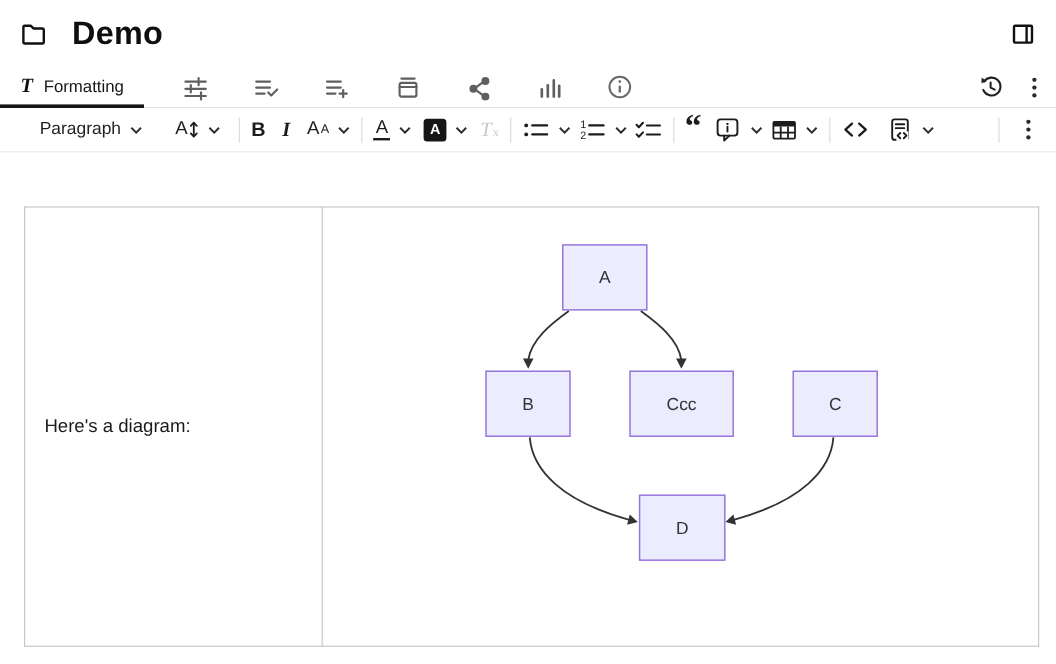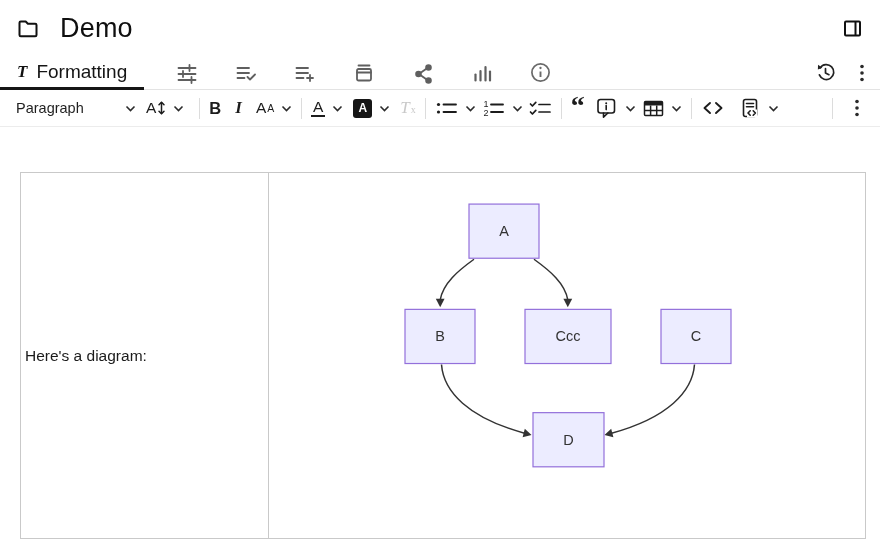--- a/index.html
+++ b/index.html
@@ -1,58 +1,58 @@
 <!DOCTYPE html>
 <html><head>
 <meta charset="utf-8">
 <style>
   * { box-sizing: border-box; margin: 0; padding: 0; }
   html,body { width: 880px; height: 553px; background:#fff; overflow:hidden;
               font-family:"Liberation Sans", sans-serif; color:#1c1c1c; position:relative; }
 
   
   .topbar { height:56px; display:flex; align-items:center; padding:0 14px 0 16px; }
-  .topbar .title { font-size:27px; font-weight:400; color:#0f0f0f; margin-left:20px; letter-spacing:.2px;text-align:center; }
+  .topbar .title { font-size:27px; font-weight:700; color:#0f0f0f; margin-left:20px; letter-spacing:.2px;text-align:center; }
   .topbar .spacer { flex:1; }
   .iconbtn { background:none; border:none; display:flex; align-items:center; justify-content:center; cursor:pointer; padding:4px; }
 
   
   .ribbon { height:34px; display:flex; align-items:stretch; border-bottom:1px solid #e3e3e3; }
   .tab-active { display:flex; align-items:center; gap:9px; padding:0 17px; border-bottom:3px solid #161616; margin-bottom:-1px; cursor:pointer; }
   .tab-active .tglyph { font-family:"Liberation Serif", serif; font-style:italic; font-weight:700; font-size:17px; color:#111; }
-  .tab-active .tlabel { font-size:19px; color:#151515; }
+  .tab-active .tlabel { font-size:14px; color:#151515; }
   .icon-tabs { display:flex; margin-left:13px; }
   .icon-tab { width:59px; display:flex; align-items:center; justify-content:center; background:none; border:none; cursor:pointer; }
   .ribbon-right { margin-left:auto; display:flex; align-items:center; padding-right:4px; gap:8px; }
 
   
   .fmt { height:37px; display:flex; align-items:center; padding:0 8px 0 16px; border-bottom:1px solid #ececec; }
   .titem { display:flex; align-items:center; background:none; border:none; cursor:pointer; color:#1c1c1c; }
   .tdiv { width:1px; height:21px; background:#dcdcdc; margin:0 9px; flex:none; }
   .chev { margin-left:7px; flex:none; }
-  .para { width:120px; justify-content:space-between; margin-right:10px; font-size:14.5px; color:#1f1f1f; }
+  .para { width:120px; justify-content:center; margin-right:10px; font-size:14.5px; color:#1f1f1f; }
   .g { font-size:15.5px; font-weight:500; }
   .gb { font-size:16.5px; font-weight:700; }
   .gi { font-family:"Liberation Serif", serif; font-style:italic; font-weight:600; font-size:17px; }
   .case-sub { font-size:10.5px; font-weight:500; margin-left:1px; }
   .fcolor { display:inline-flex; flex-direction:column; align-items:center; }
   .fcolor .bar { width:14px; height:2.5px; background:#1c1c1c; margin-top:1px; }
   .bgcolor { width:19px; height:19px; background:#161616; border-radius:3px; color:#fff;
              display:flex; align-items:center; justify-content:center; font-size:12px; font-weight:600; }
   .tx { color:#c9c9c9; font-family:"Liberation Serif", serif; font-style:italic; font-size:17px; font-weight:400; }
   .tx .sub { font-size:10px; font-style:normal; margin-left:1px; }
   .quote-glyph { font-family:"Liberation Serif", serif; font-weight:700; font-size:28px; line-height:0; position:relative; top:7px; display:inline-block; height:18px; }
   .mlauto { margin-left:auto; }
   .mr14 { margin-right:14px; } .mr10 { margin-right:10px; } .mr6 { margin-right:6px; }
 
   
   .doc-table { position:absolute; left:20px; top:172px; width:846px; height:367px;
                border-collapse:collapse; table-layout:fixed; }
   .doc-table td { border:1px solid #c9c9c9; vertical-align:middle; }
-  .cell-left { width:248px; padding:6px 6px 6px 4px; font-size:15.5px; color:#1b1b1b; }
+  .cell-left { width:248px; padding:6px 6px 6px 16px; font-size:15.5px; color:#1b1b1b; }
   .cell-right { position:relative; }
   .diagram-svg { position:absolute; inset:0; width:100%; height:100%; display:block; }
   .node-label { font-family:"Liberation Sans", sans-serif; font-size:14.5px; }
   .edge-path { fill:none; stroke-width:1.5px; }
 </style>
 </head>
 <body>
 
 <div class="topbar">
   <span style="display:flex">

